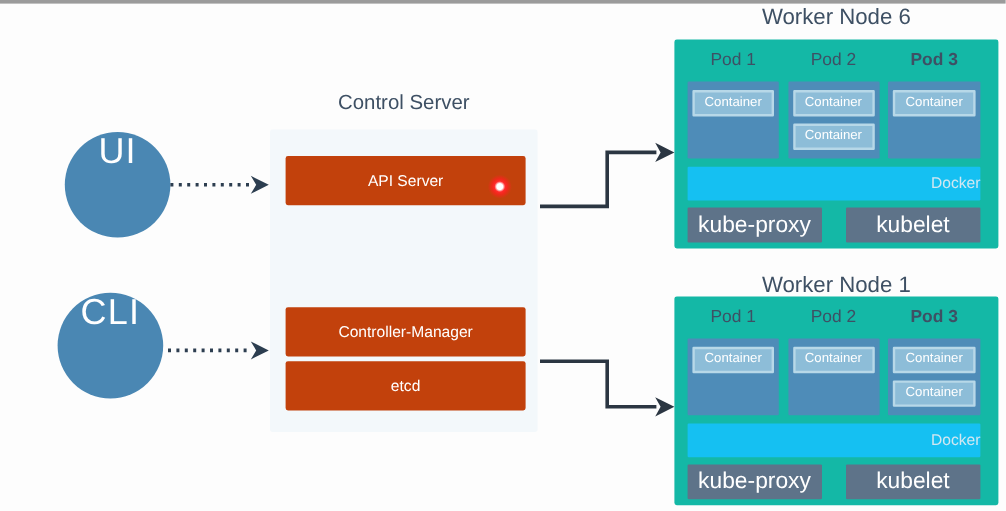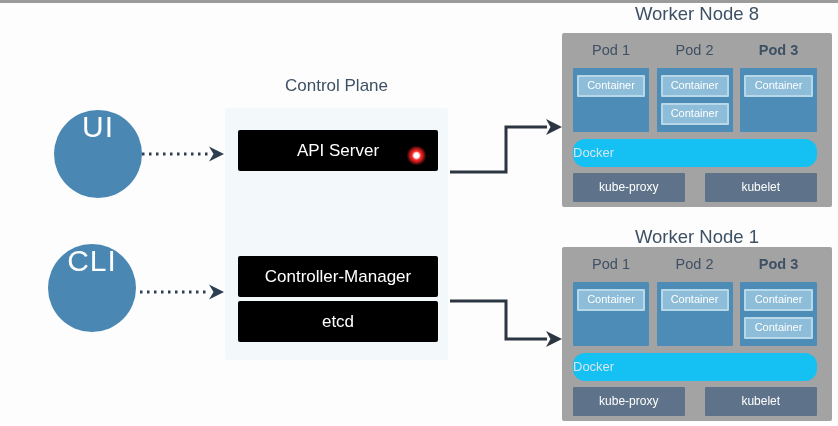--- a/index.html
+++ b/index.html
@@ -24,95 +24,95 @@
   .cp-title{
     position:absolute;left:225px;top:76px;width:223px;text-align:center;
     font-size:17px;color:#3e5064;
   }
   .cp-panel{
     position:absolute;left:225px;top:108px;width:223px;height:252px;
     background:#f3f8fb;border-radius:2px;
   }
   .cp-box{
     position:absolute;left:13px;width:200px;height:41px;
-    background:#000000;border-radius:2px;color:#fff;
-    display:flex;align-items:center;justify-content:center;font-size:17px;
+    background:#c2410c;border-radius:2px;color:#fff;
+    display:flex;align-items:center;justify-content:center;font-size:13px;
   }
   .cp-box-0{top:22px;} .cp-box-1{top:79px;} .cp-box-2{top:148px;} .cp-box-3{top:193px;}
   .red-dot{
     position:absolute;right:11px;top:15px;width:21px;height:21px;border-radius:50%;
     background:radial-gradient(circle,#ffffff 0 2.5px,#ff2a2a 4.5px,rgba(255,32,32,.75) 6.5px,rgba(255,32,32,0) 10px);
   }
 
   
   .node-title{
     position:absolute;left:562px;width:270px;text-align:center;
     font-size:18.5px;color:#3e5064;
   }
   .nt-1{top:3px;} .nt-2{top:226px;}
   .node-panel{
     position:absolute;left:562px;width:270px;height:174px;
-    background:#a3a3a3;border-radius:2px;
+    background:#14b8a6;border-radius:2px;
   }
   .np-1{top:33px;} .np-2{top:247px;}
 
   .pod-labels{position:absolute;left:11px;top:9px;width:244px;display:flex;justify-content:space-between;}
   .pod-label{width:76px;text-align:center;font-size:14.5px;color:#3e5064;}
   .pod-label:last-child{width:77px;font-weight:bold;}
 
   .pods{position:absolute;left:11px;top:35px;width:244px;height:80px;display:flex;justify-content:space-between;}
   .pod{width:76px;height:64px;background:#4e8cb8;border-radius:1px;box-sizing:border-box;padding-top:7px;}
   .pod:last-child{width:77px;}
   .container-box{
     height:22px;margin:0 4px 6px 4px;box-sizing:border-box;
     background:#8dbdd8;border:2px solid #b7d8e8;border-radius:1px;
     color:#fff;font-size:11px;text-align:center;line-height:17px;
   }
 
   .docker-bar{
     position:absolute;left:11px;top:106px;width:244px;height:28px;
-    background:#15c0f2;border-radius:12px;color:#d2e7f1;
-    text-align:left;line-height:28px;font-size:13px;
+    background:#15c0f2;border-radius:1px;color:#d2e7f1;
+    text-align:right;line-height:28px;font-size:13px;
   }
   .services{position:absolute;left:11px;top:140px;width:244px;display:flex;justify-content:space-between;}
   .service-box{
     width:113px;height:29px;background:#5e7389;border-radius:1px;
-    color:#fff;text-align:center;line-height:29px;font-size:12px;
+    color:#fff;text-align:center;line-height:29px;font-size:19px;
   }
   .service-box:last-child{width:114px;margin-left:20px;}
 
   svg.overlay{position:absolute;left:0;top:0;pointer-events:none;}
 </style>
 </head>
 <body>
 
 <div class="topbar"></div>
 
 <div class="client-circle circle-ui">
   <span>UI</span>
 </div>
 <div class="client-circle circle-cli">
   <span>CLI</span>
 </div>
 
-<div class="cp-title">Control Plane</div>
+<div class="cp-title">Control Server</div>
 <div class="cp-panel">
   <div class="cp-box cp-box-0">
     <span>API Server</span>
     <span class="red-dot"></span>
   </div>
   <div class="cp-box cp-box-2">
     <span>Controller-Manager</span>
   </div>
   <div class="cp-box cp-box-3">
     <span>etcd</span>
   </div>
 </div>
 
-<div class="node-title nt-1">Worker Node 8</div>
+<div class="node-title nt-1">Worker Node 6</div>
 <div class="node-panel np-1">
   <div class="pod-labels">
     <div class="pod-label">Pod 1</div>
     <div class="pod-label">Pod 2</div>
     <div class="pod-label">Pod 3</div>
   </div>
   <div class="pods">
     <div class="pod">
       <div class="container-box">Container</div>
     </div>

